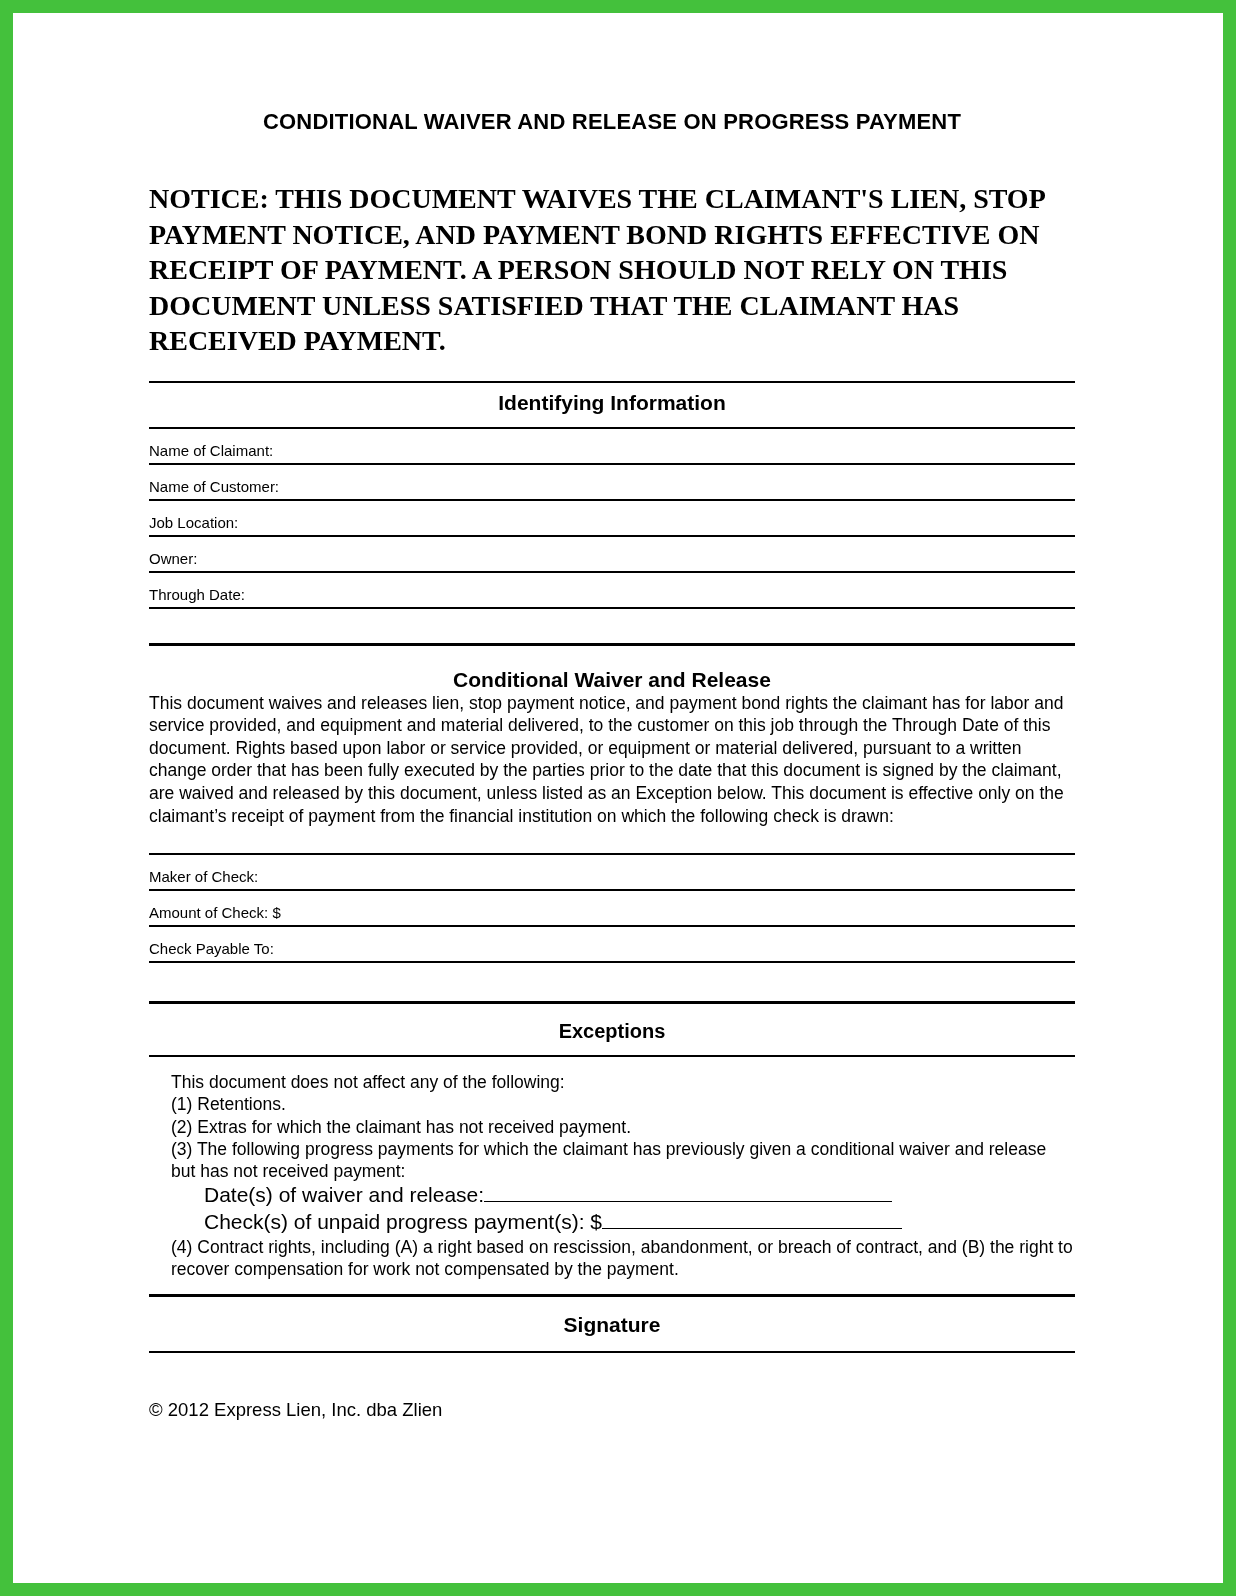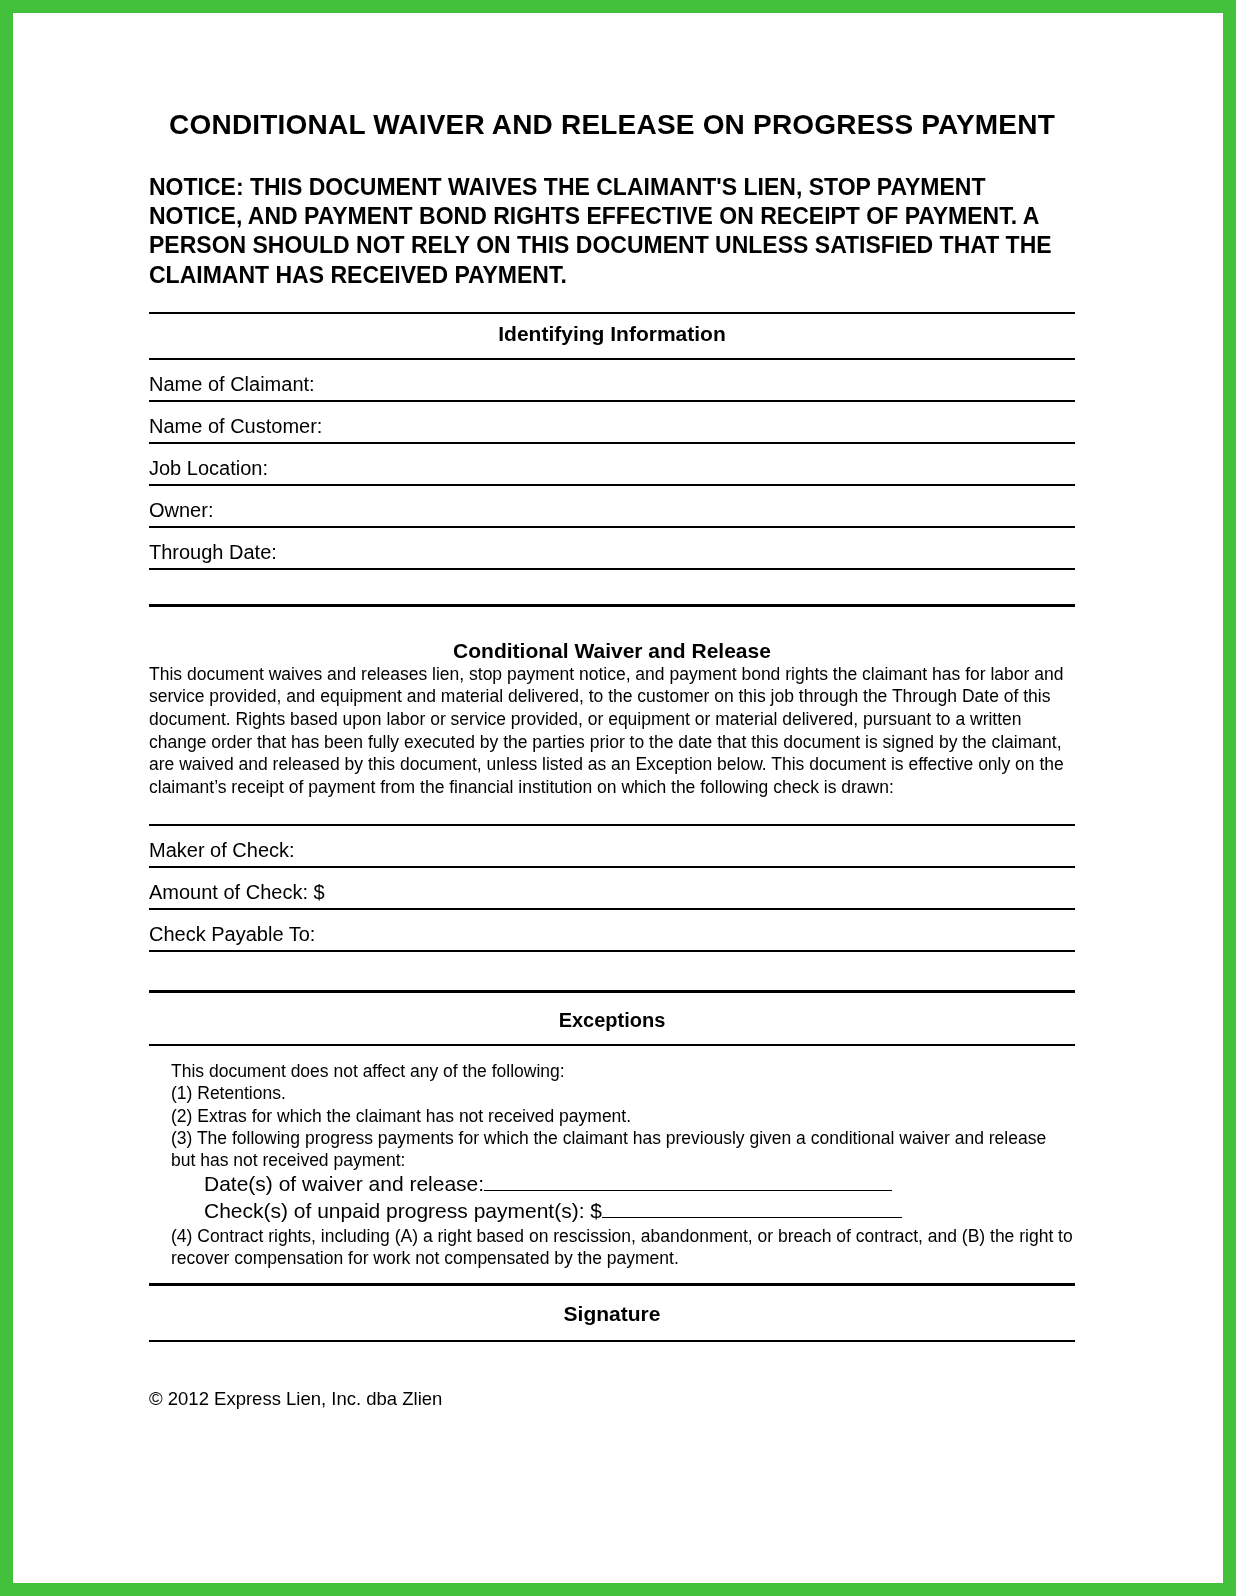--- a/index.html
+++ b/index.html
@@ -10,44 +10,45 @@
     background:#ffffff;
     border:13px solid #44c13c;
     font-family:"Liberation Sans", sans-serif;
     color:#000;
     overflow:hidden;
   }
   .page { padding:96px 148px 30px 136px; }
 
   .title {
     text-align:center;
-    font-size:28px;
+    font-size:22px;
     font-weight:bold;
     letter-spacing:0.2px;
   }
 
   .notice {
-    margin-top:32px;
-    font-size:23px;
+    margin-top:46px;
+    font-size:28px;
     font-weight:bold;
     line-height:1.27;
+    font-family:Liberation Serif, serif;
   }
 
   .rule { border-top:2.5px solid #000; }
   .rule.thick { border-top-width:3.5px; }
 
   .section-head {
     text-align:center;
     font-size:21px;
     font-weight:bold;
   }
 
   .field {
     border-bottom:2px solid #000;
-    font-size:20px;
+    font-size:15px;
     padding-bottom:4px;
     margin-top:13px;
     white-space:nowrap;
   }
 
   .body-text {
     font-size:17.5px;
     line-height:1.29;
   }
 
@@ -84,21 +85,21 @@
     font-size:18.5px;
   }
 
   
   .mt-8  { margin-top:8px; }
   .mt-12 { margin-top:12px; }
   .mt-14 { margin-top:14px; }
   .mt-16 { margin-top:16px; }
   .mt-22 { margin-top:22px; }
   .mt-26 { margin-top:26px; }
-  .mt-28 { margin-top:32px; }
+  .mt-28 { margin-top:22px; }
   .mt-34 { margin-top:34px; }
   .mt-38 { margin-top:38px; }
 </style>
 </head>
 <body style="border-color: rgb(68, 193, 60); color: rgb(0, 0, 0);">
 
 <div class="page">
 
   <h1 class="title">CONDITIONAL WAIVER AND RELEASE ON PROGRESS PAYMENT</h1>
 

